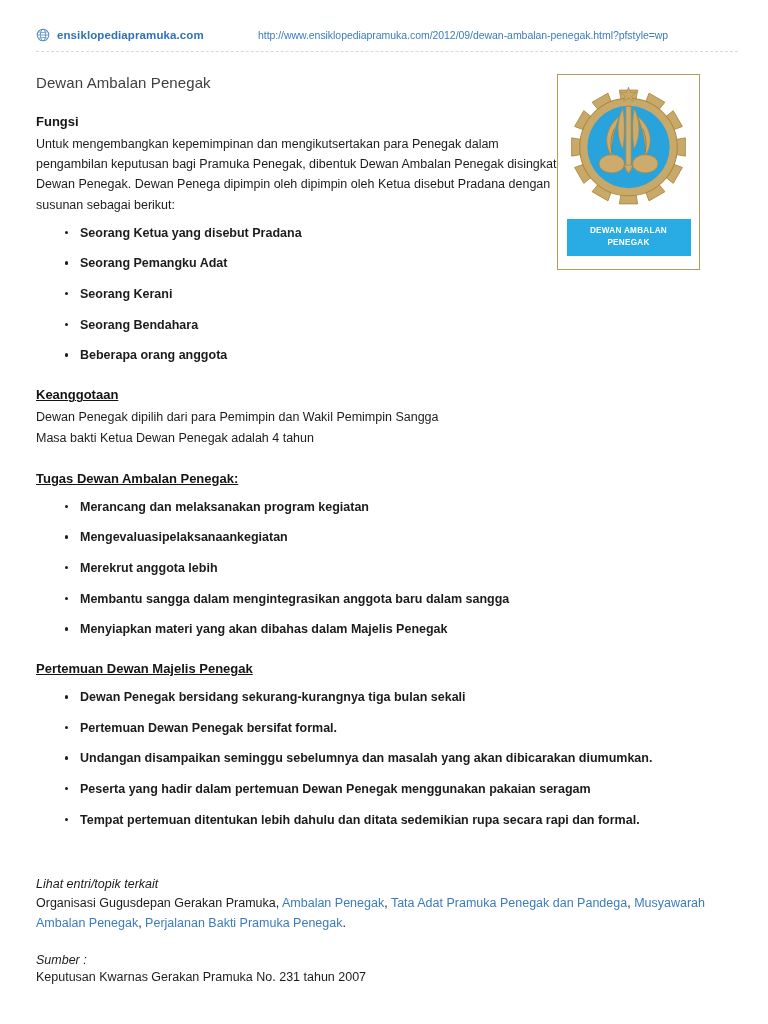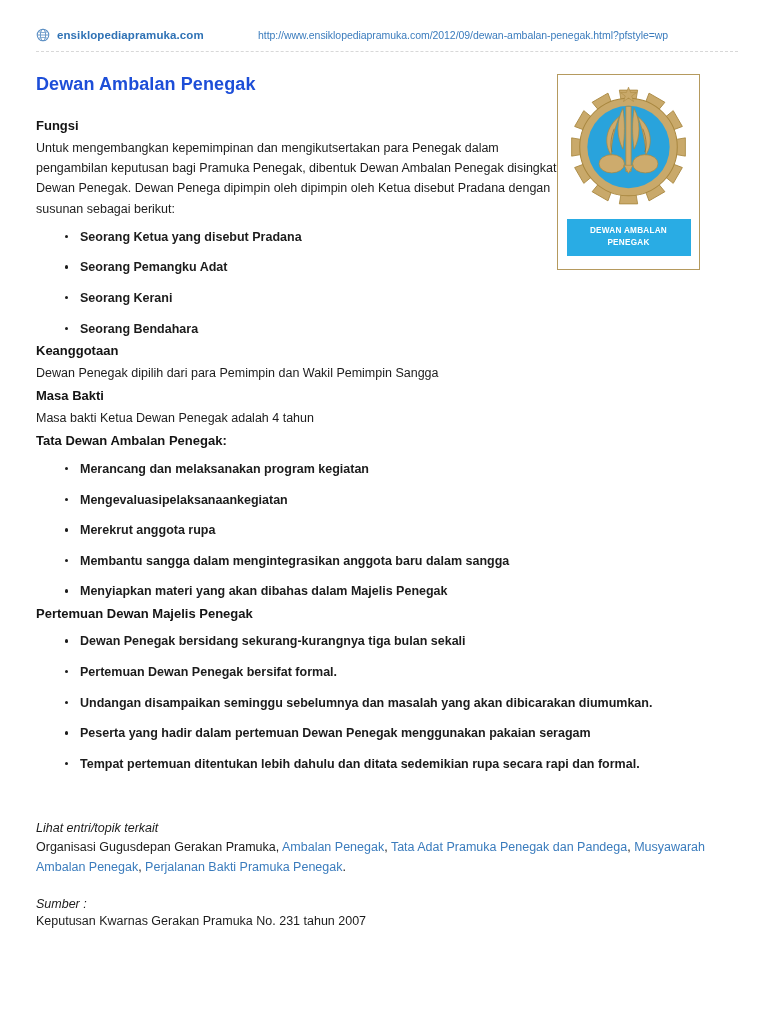--- a/index.html
+++ b/index.html
@@ -63,36 +63,37 @@
     border-top: 1px dashed #d8d8d8;
     height: 0;
   }
 
   
   .content {
     padding: 22px 30px 0 36px;
     position: relative;
   }
   .doc-title {
-    font-size: 18px;
-    font-weight: bold;
-    color: #1d4ed8;
+    font-size: 15px;
+    font-weight: normal;
+    color: #404040;
     margin: 0 0 22px 0;
     letter-spacing: 0.1px;
   }
 
   .section-head {
     font-size: 13px;
     font-weight: bold;
     color: #141414;
     margin: 0 0 2px 0;
     line-height: 1.45;
   }
   .section-head.spaced {
-    margin-top: 4px;
+    margin-top: 22px;
+    text-decoration: underline;
   }
   .para {
     font-size: 12.5px;
     line-height: 1.62;
     color: #1c1c1c;
     margin: 0;
     max-width: 530px;
   }
 
   ul.bullets {
@@ -270,33 +271,33 @@
       </figcaption>
     </figure>
 
     <h2 class="section-head">Fungsi</h2>
     <p class="para">Untuk mengembangkan kepemimpinan dan mengikutsertakan para Penegak dalam pengambilan keputusan bagi Pramuka Penegak, dibentuk Dewan Ambalan Penegak disingkat Dewan Penegak. Dewan Penega dipimpin oleh dipimpin oleh Ketua disebut Pradana dengan susunan sebagai berikut:</p>
     <ul class="bullets">
       <li>Seorang Ketua yang disebut Pradana</li>
       <li>Seorang Pemangku Adat</li>
       <li>Seorang Kerani</li>
       <li>Seorang Bendahara</li>
+      <li>Beberapa orang anggota</li>
     </ul>
 
     <h2 class="section-head spaced">Keanggotaan</h2>
     <p class="para">Dewan Penegak dipilih dari para Pemimpin dan Wakil Pemimpin Sangga</p>
 
-    <h2 class="section-head spaced">Masa Bakti</h2>
     <p class="para">Masa bakti Ketua Dewan Penegak adalah 4 tahun</p>
 
-    <h2 class="section-head spaced"><span>Tata Dewan  Ambalan Penegak</span><span>:</span></h2>
+    <h2 class="section-head spaced"><span>Tugas Dewan  Ambalan Penegak</span><span>:</span></h2>
     <ul class="bullets">
       <li>Merancang dan melaksanakan program kegiatan</li>
       <li>Mengevaluasipelaksanaankegiatan</li>
-      <li>Merekrut anggota rupa</li>
+      <li>Merekrut anggota lebih</li>
       <li>Membantu sangga dalam mengintegrasikan anggota baru dalam sangga</li>
       <li>Menyiapkan materi yang akan dibahas dalam Majelis Penegak</li>
     </ul>
 
     <h2 class="section-head spaced">Pertemuan Dewan Majelis Penegak</h2>
     <ul class="bullets">
       <li>Dewan Penegak bersidang sekurang-kurangnya tiga bulan sekali</li>
       <li>Pertemuan Dewan Penegak bersifat formal.</li>
       <li>Undangan disampaikan seminggu sebelumnya dan masalah yang akan dibicarakan diumumkan.</li>
       <li>Peserta yang hadir dalam pertemuan Dewan Penegak  menggunakan pakaian seragam</li>

